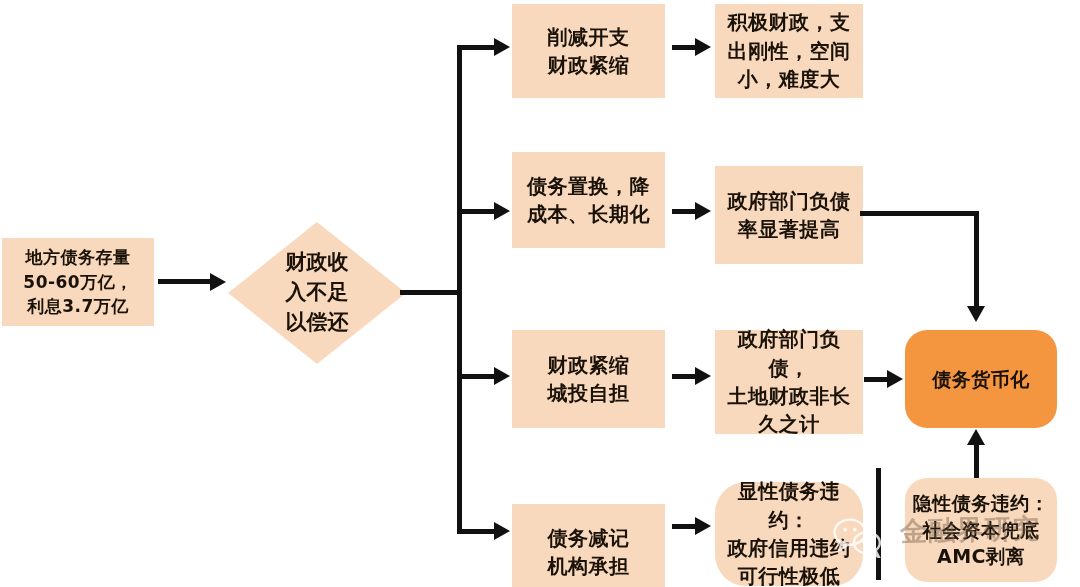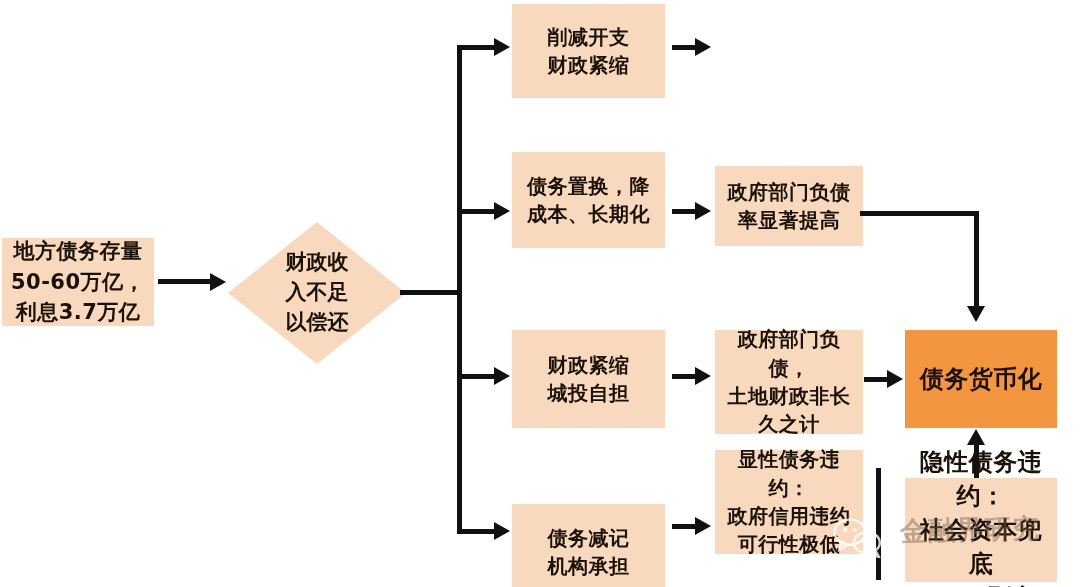--- a/index.html
+++ b/index.html
@@ -29,21 +29,21 @@
     letter-spacing: 0.5px;
     line-height: 1.42;
     white-space: pre-line;
     padding: 2px 4px;
   }
   .peach { background: #f9d9bd; }
   .orange { background: #f4953f; }
 
   .node.start {
     left: 2px;  top: 238px;  width: 152px; height: 88px;
-    font-size: 21px; line-height: 1.45;
+    font-size: 17px; line-height: 1.45;
   }
 
   
   .diamond-wrap {
     position: absolute;
     left: 228px; top: 222px;
     width: 178px; height: 142px;
   }
   .diamond-shape {
     position: absolute;
@@ -68,26 +68,26 @@
   
   .c2 { left: 512px; width: 153px; font-size: 20px; }
   .c2.r1 { top: 4px;   height: 94px; }
   .c2.r2 { top: 152px; height: 96px; text-align: right; }
   .c2.r3 { top: 330px; height: 98px; }
   .c2.r4 { top: 504px; height: 96px; }
 
   
   .c3 { left: 715px; width: 148px; font-size: 20px; }
   .c3.r1 { top: 4px;   height: 94px; }
-  .c3.r2 { top: 166px; height: 80px; }
+  .c3.r2 { top: 166px; height: 98px; }
   .c3.r3 { top: 330px; height: 104px; }
-  .c3.r4 { top: 450px; height: 104px; }
-
-  
-  .c4 { left: 905px; width: 152px; font-size: 24px; }
+  .c3.r4 { top: 482px; height: 104px; border-radius: 31px; }
+
+  
+  .c4 { left: 905px; width: 152px; font-size: 19px; border-radius: 22px; }
   .c4.mid  { top: 330px; height: 98px; }
   .c4.bot  { top: 478px; height: 104px; }
 
   
   .line {
     position: absolute;
     background: #111111;
   }
   .h { height: 5px; }
   .v { width: 5px; }
@@ -187,20 +187,23 @@
 
   <div class="line h" style="left:672px; top:209px; width:26px;"></div>
   <div class="arrowhead ar-right" style="left:695px; top:202px;"></div>
 
   <div class="line h" style="left:672px; top:374px; width:26px;"></div>
   <div class="arrowhead ar-right" style="left:695px; top:367px;"></div>
 
   <div class="line h" style="left:672px; top:524px; width:26px;"></div>
   <div class="arrowhead ar-right" style="left:695px; top:517px;"></div>
 
+  <div class="node peach c3 r1">积极财政，支
+出刚性，空间
+小，难度大</div>
   <div class="node peach c3 r2">政府部门负债
 率显著提高</div>
   <div class="node peach c3 r3">政府部门负债，
 土地财政非长
 久之计</div>
   <div class="node peach c3 r4">显性债务违约：
 政府信用违约
 可行性极低</div>
 
   <div class="line h" style="left:860px; top:211px; width:117px;"></div>

